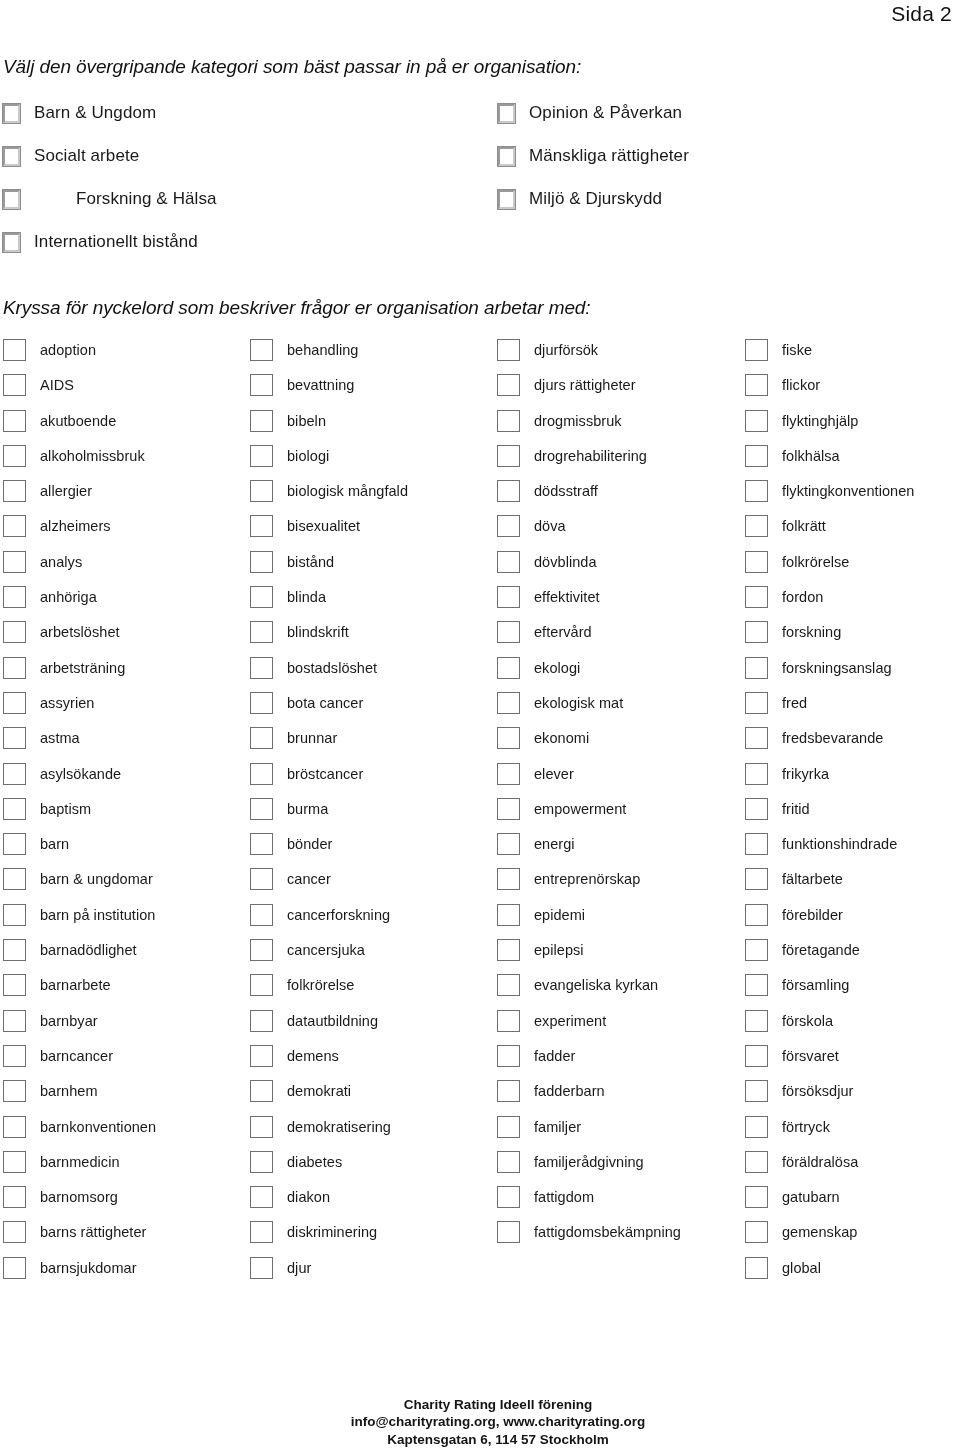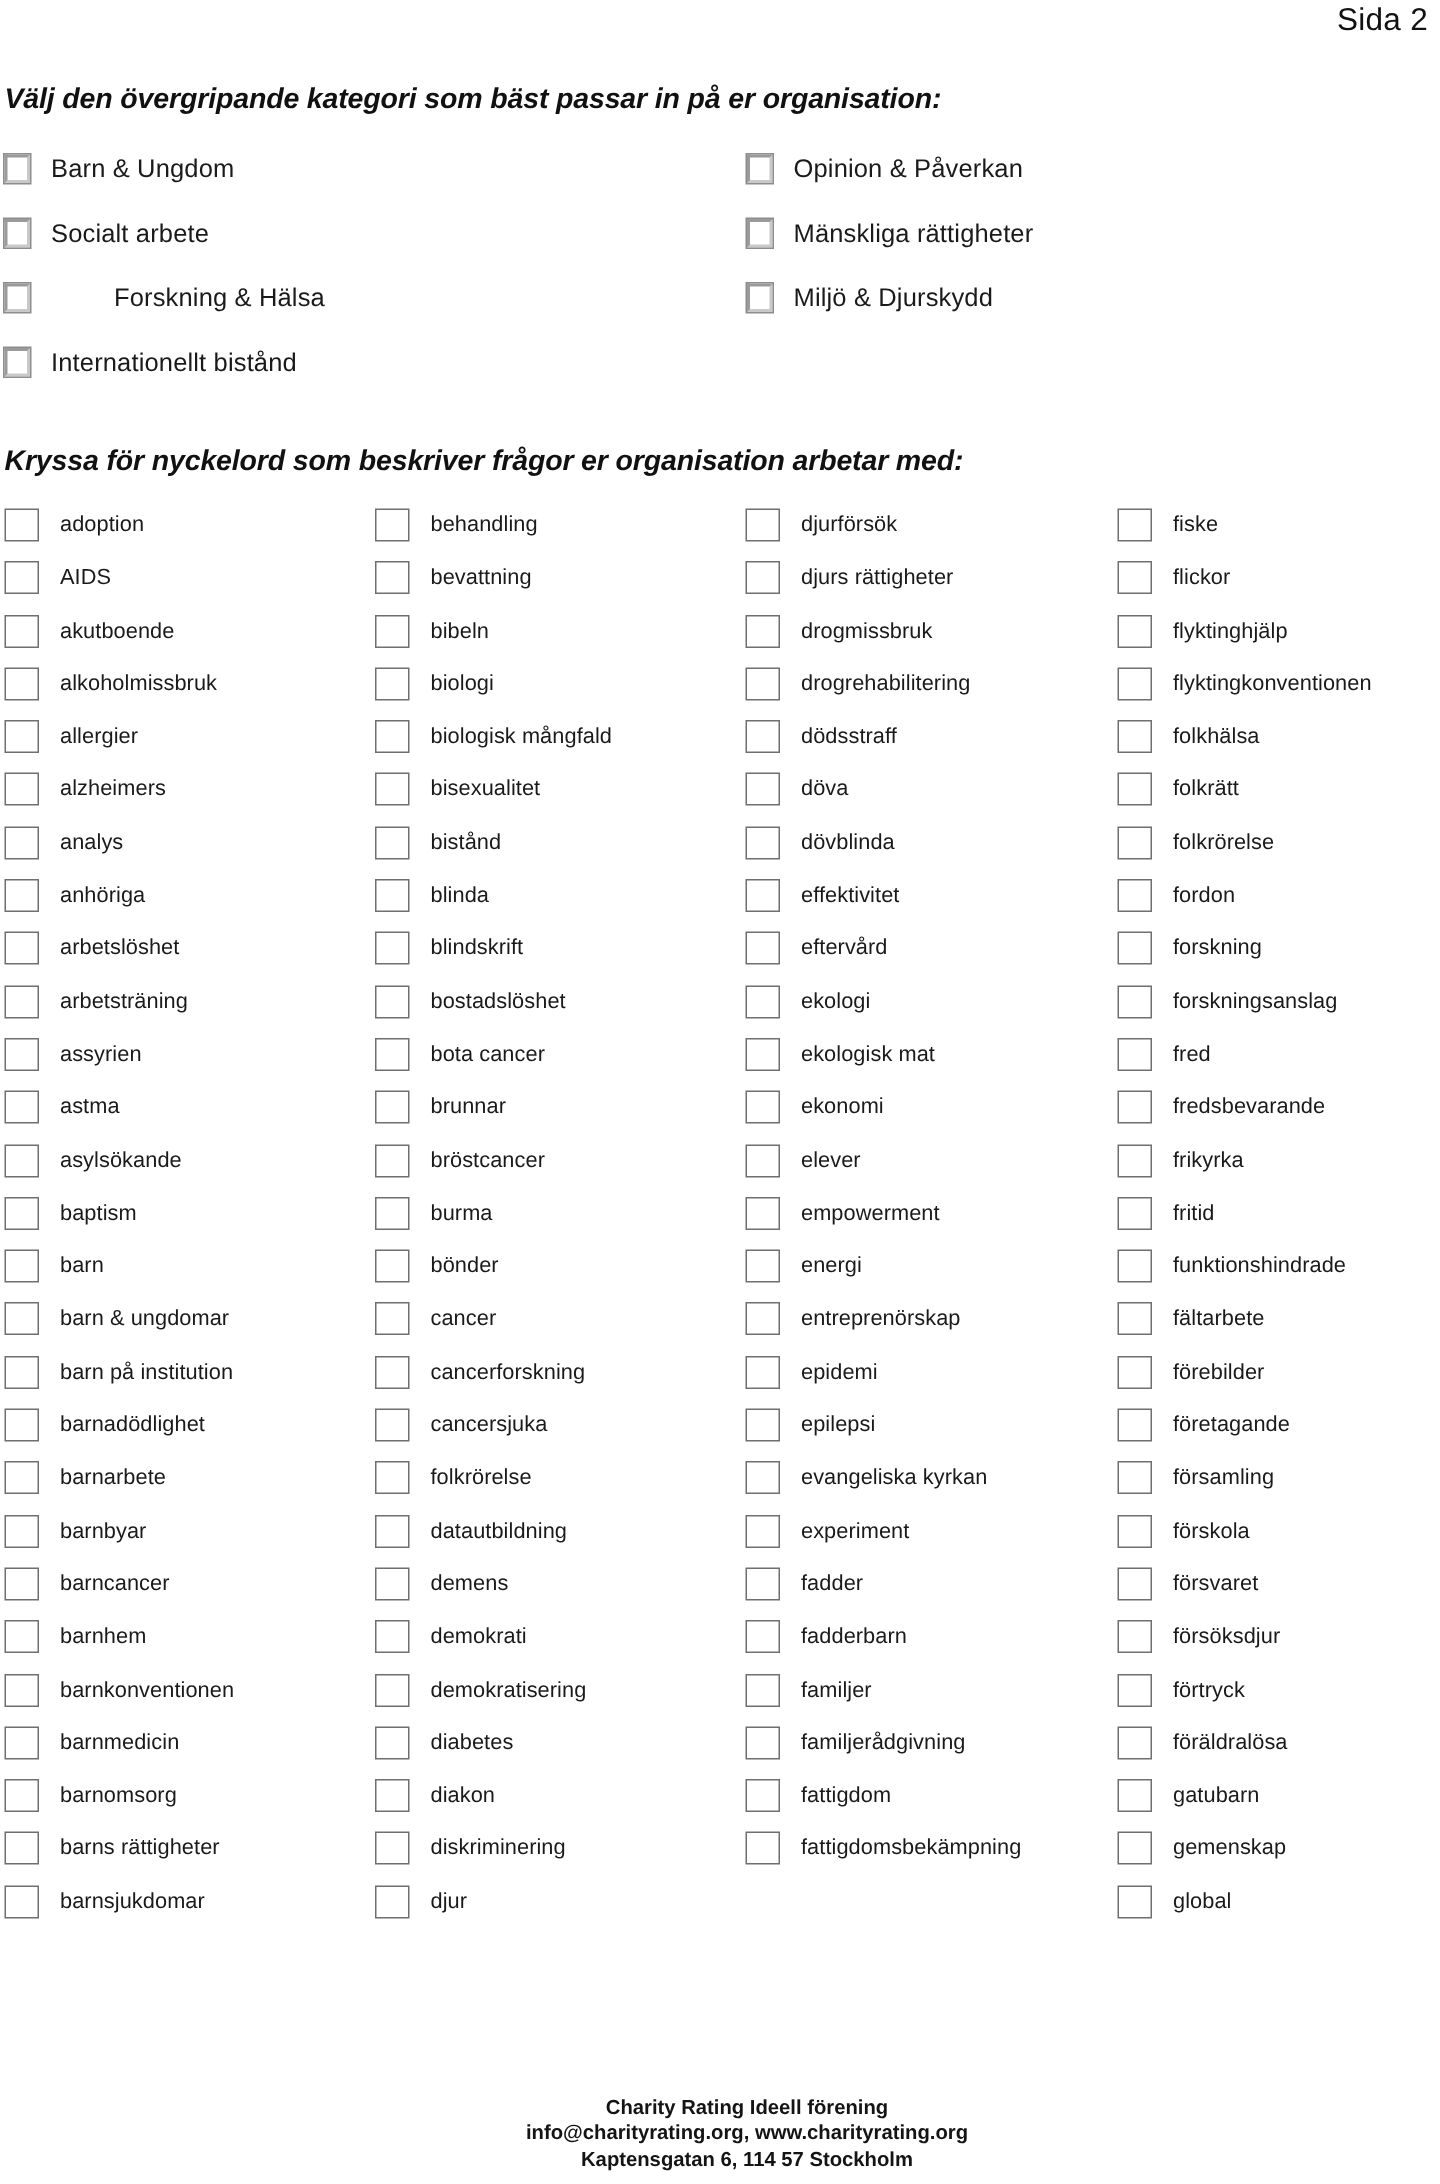--- a/index.html
+++ b/index.html
@@ -24,34 +24,34 @@
     font-size: 21px;
     letter-spacing: 0.2px;
     color: #111;
   }
 
   
   .section-heading {
     position: absolute;
     left: 3px;
     font-style: italic;
-    font-weight: bold;
+    font-weight: normal;
     font-size: 19px;
     letter-spacing: -0.1px;
     color: #111;
     white-space: nowrap;
   }
   #cat-heading { top: 56px; }
   #kw-heading  { top: 297px; }
 
   
   .cat-row {
     position: absolute;
     display: flex;
-    align-items: flex-start;
+    align-items: flex-end;
     white-space: nowrap;
   }
   .cat-box {
     width: 17px;
     height: 19px;
     box-sizing: border-box;
     background: #ffffff;
     border-top: 2px solid #9a9a9a;
     border-left: 2px solid #9a9a9a;
     border-right: 2px solid #c9c9c9;
@@ -492,25 +492,25 @@
       <div class="kw-item">
         <span class="kw-box"></span>
         <span class="kw-label">flickor</span>
       </div>
       <div class="kw-item">
         <span class="kw-box"></span>
         <span class="kw-label">flyktinghjälp</span>
       </div>
       <div class="kw-item">
         <span class="kw-box"></span>
+        <span class="kw-label">folkhälsa</span>
+      </div>
+      <div class="kw-item">
+        <span class="kw-box"></span>
         <span class="kw-label">flyktingkonventionen</span>
-      </div>
-      <div class="kw-item">
-        <span class="kw-box"></span>
-        <span class="kw-label">folkhälsa</span>
       </div>
       <div class="kw-item">
         <span class="kw-box"></span>
         <span class="kw-label">folkrätt</span>
       </div>
       <div class="kw-item">
         <span class="kw-box"></span>
         <span class="kw-label">folkrörelse</span>
       </div>
       <div class="kw-item">

